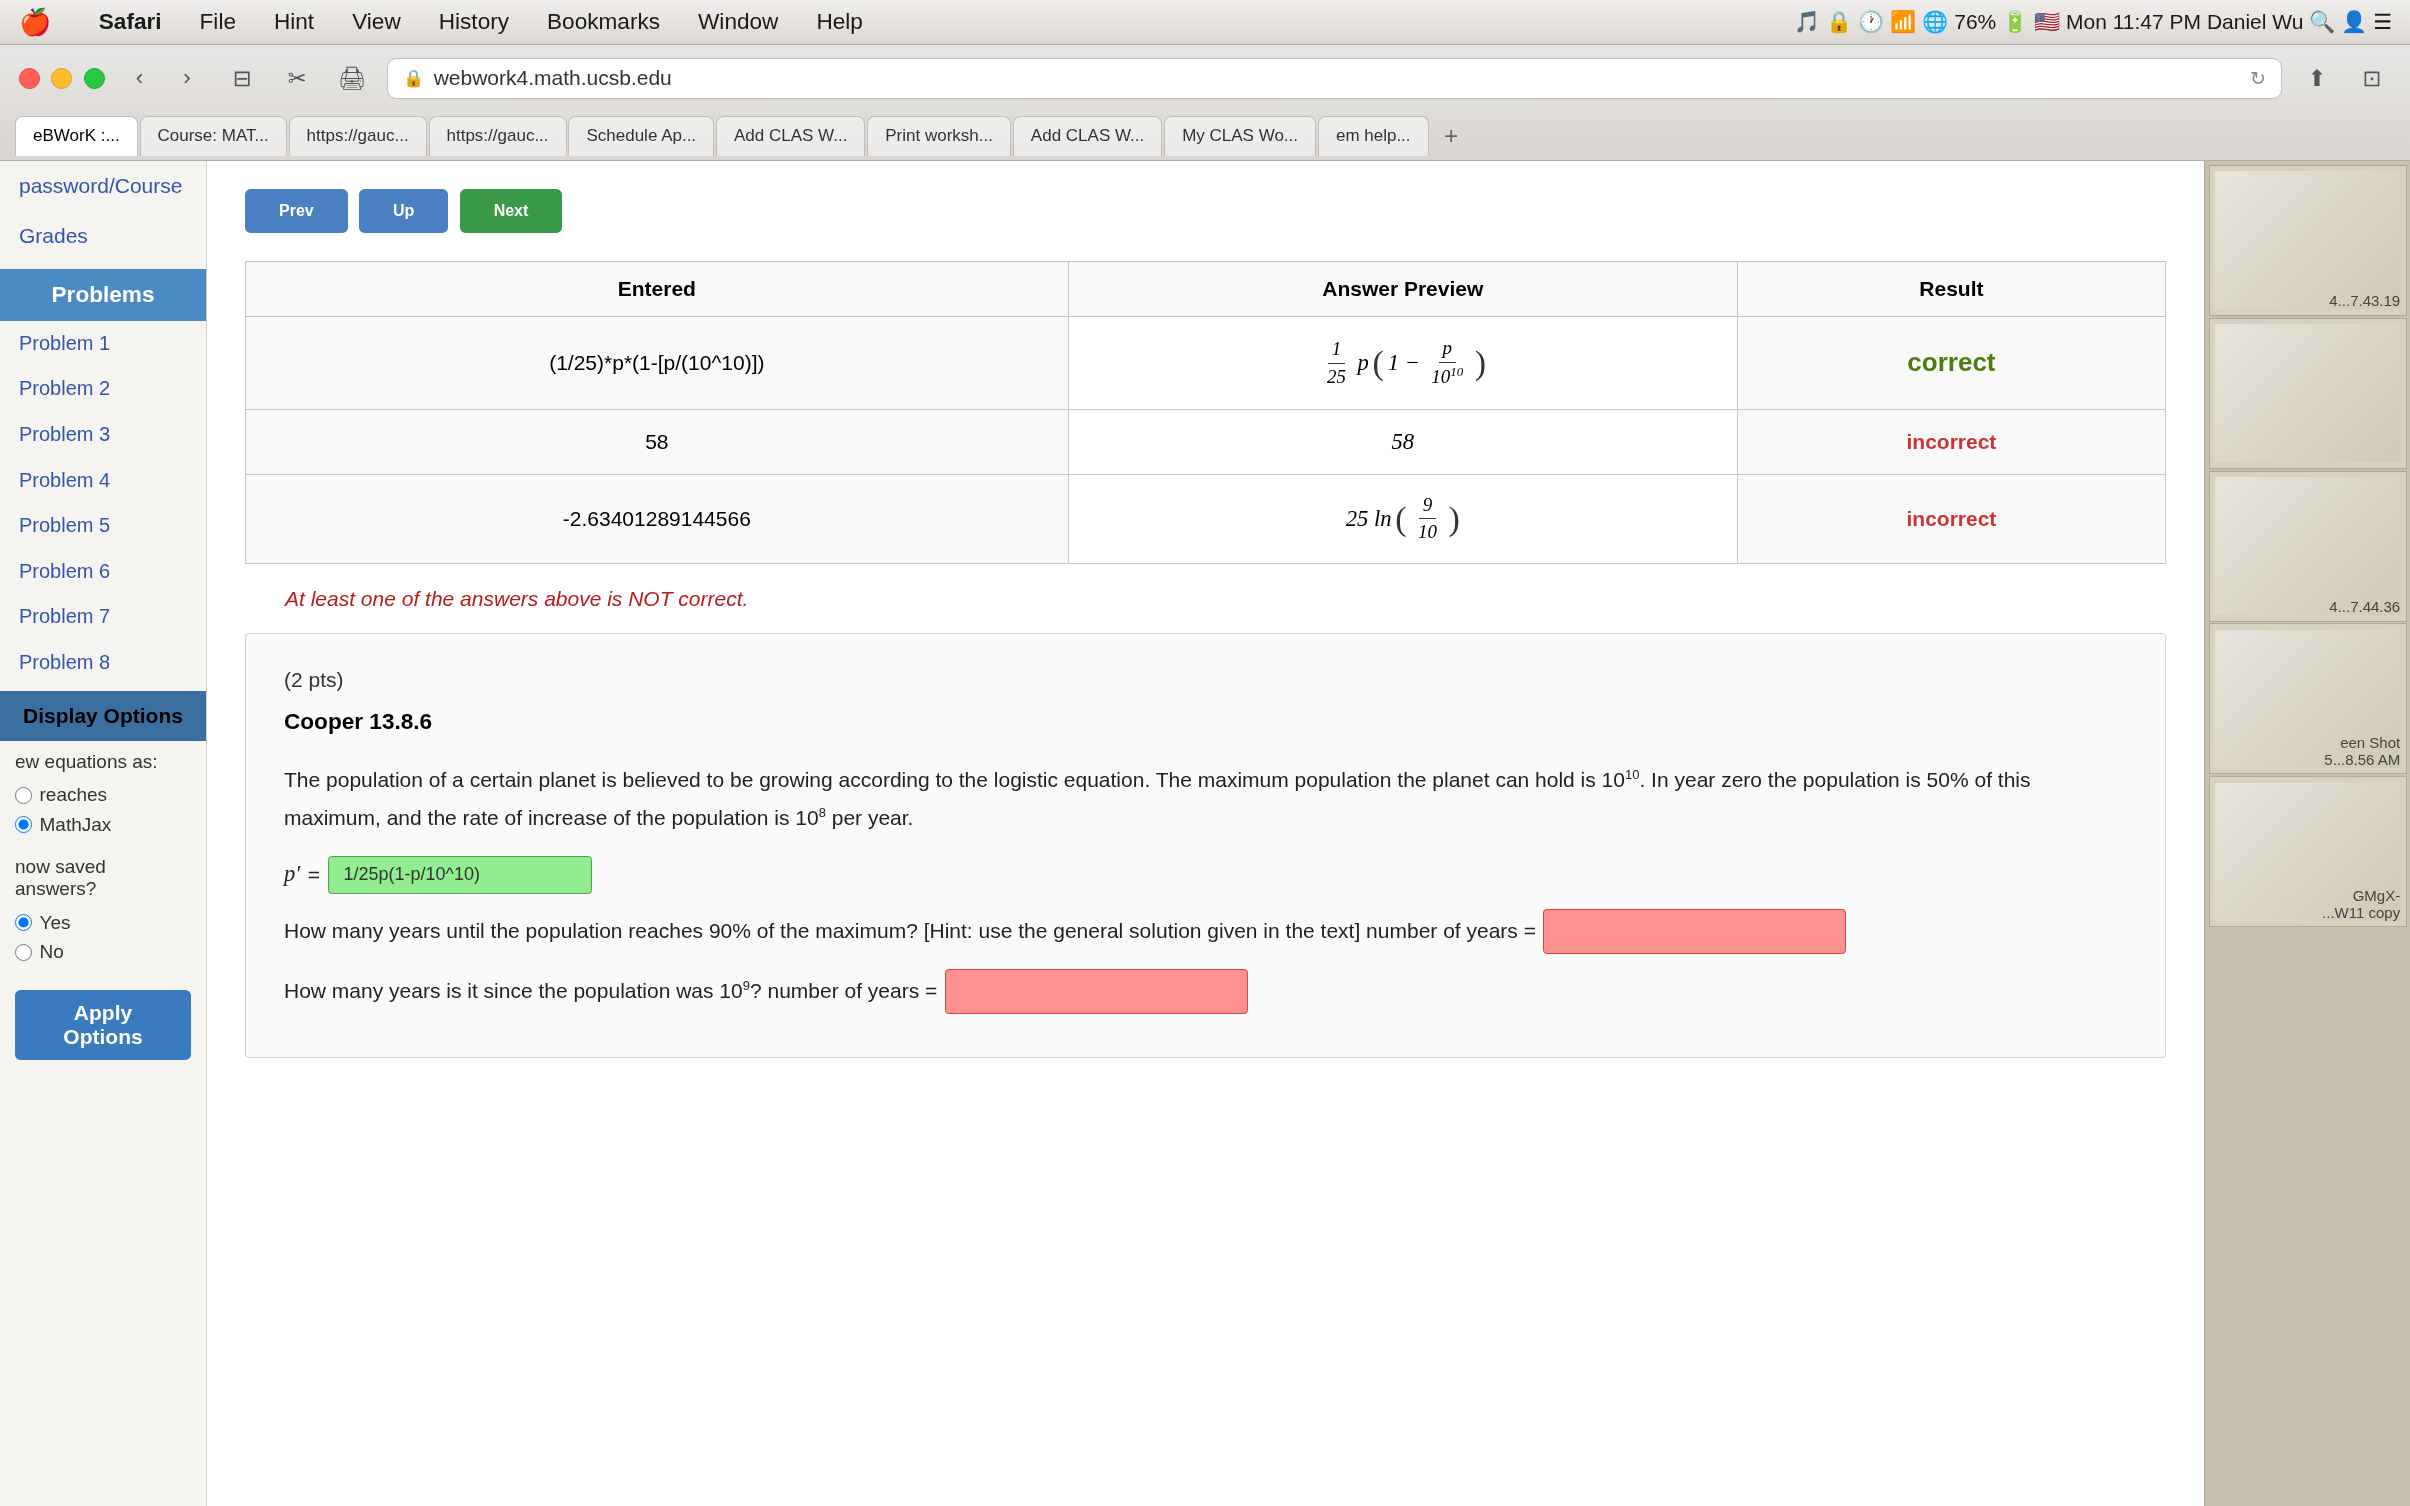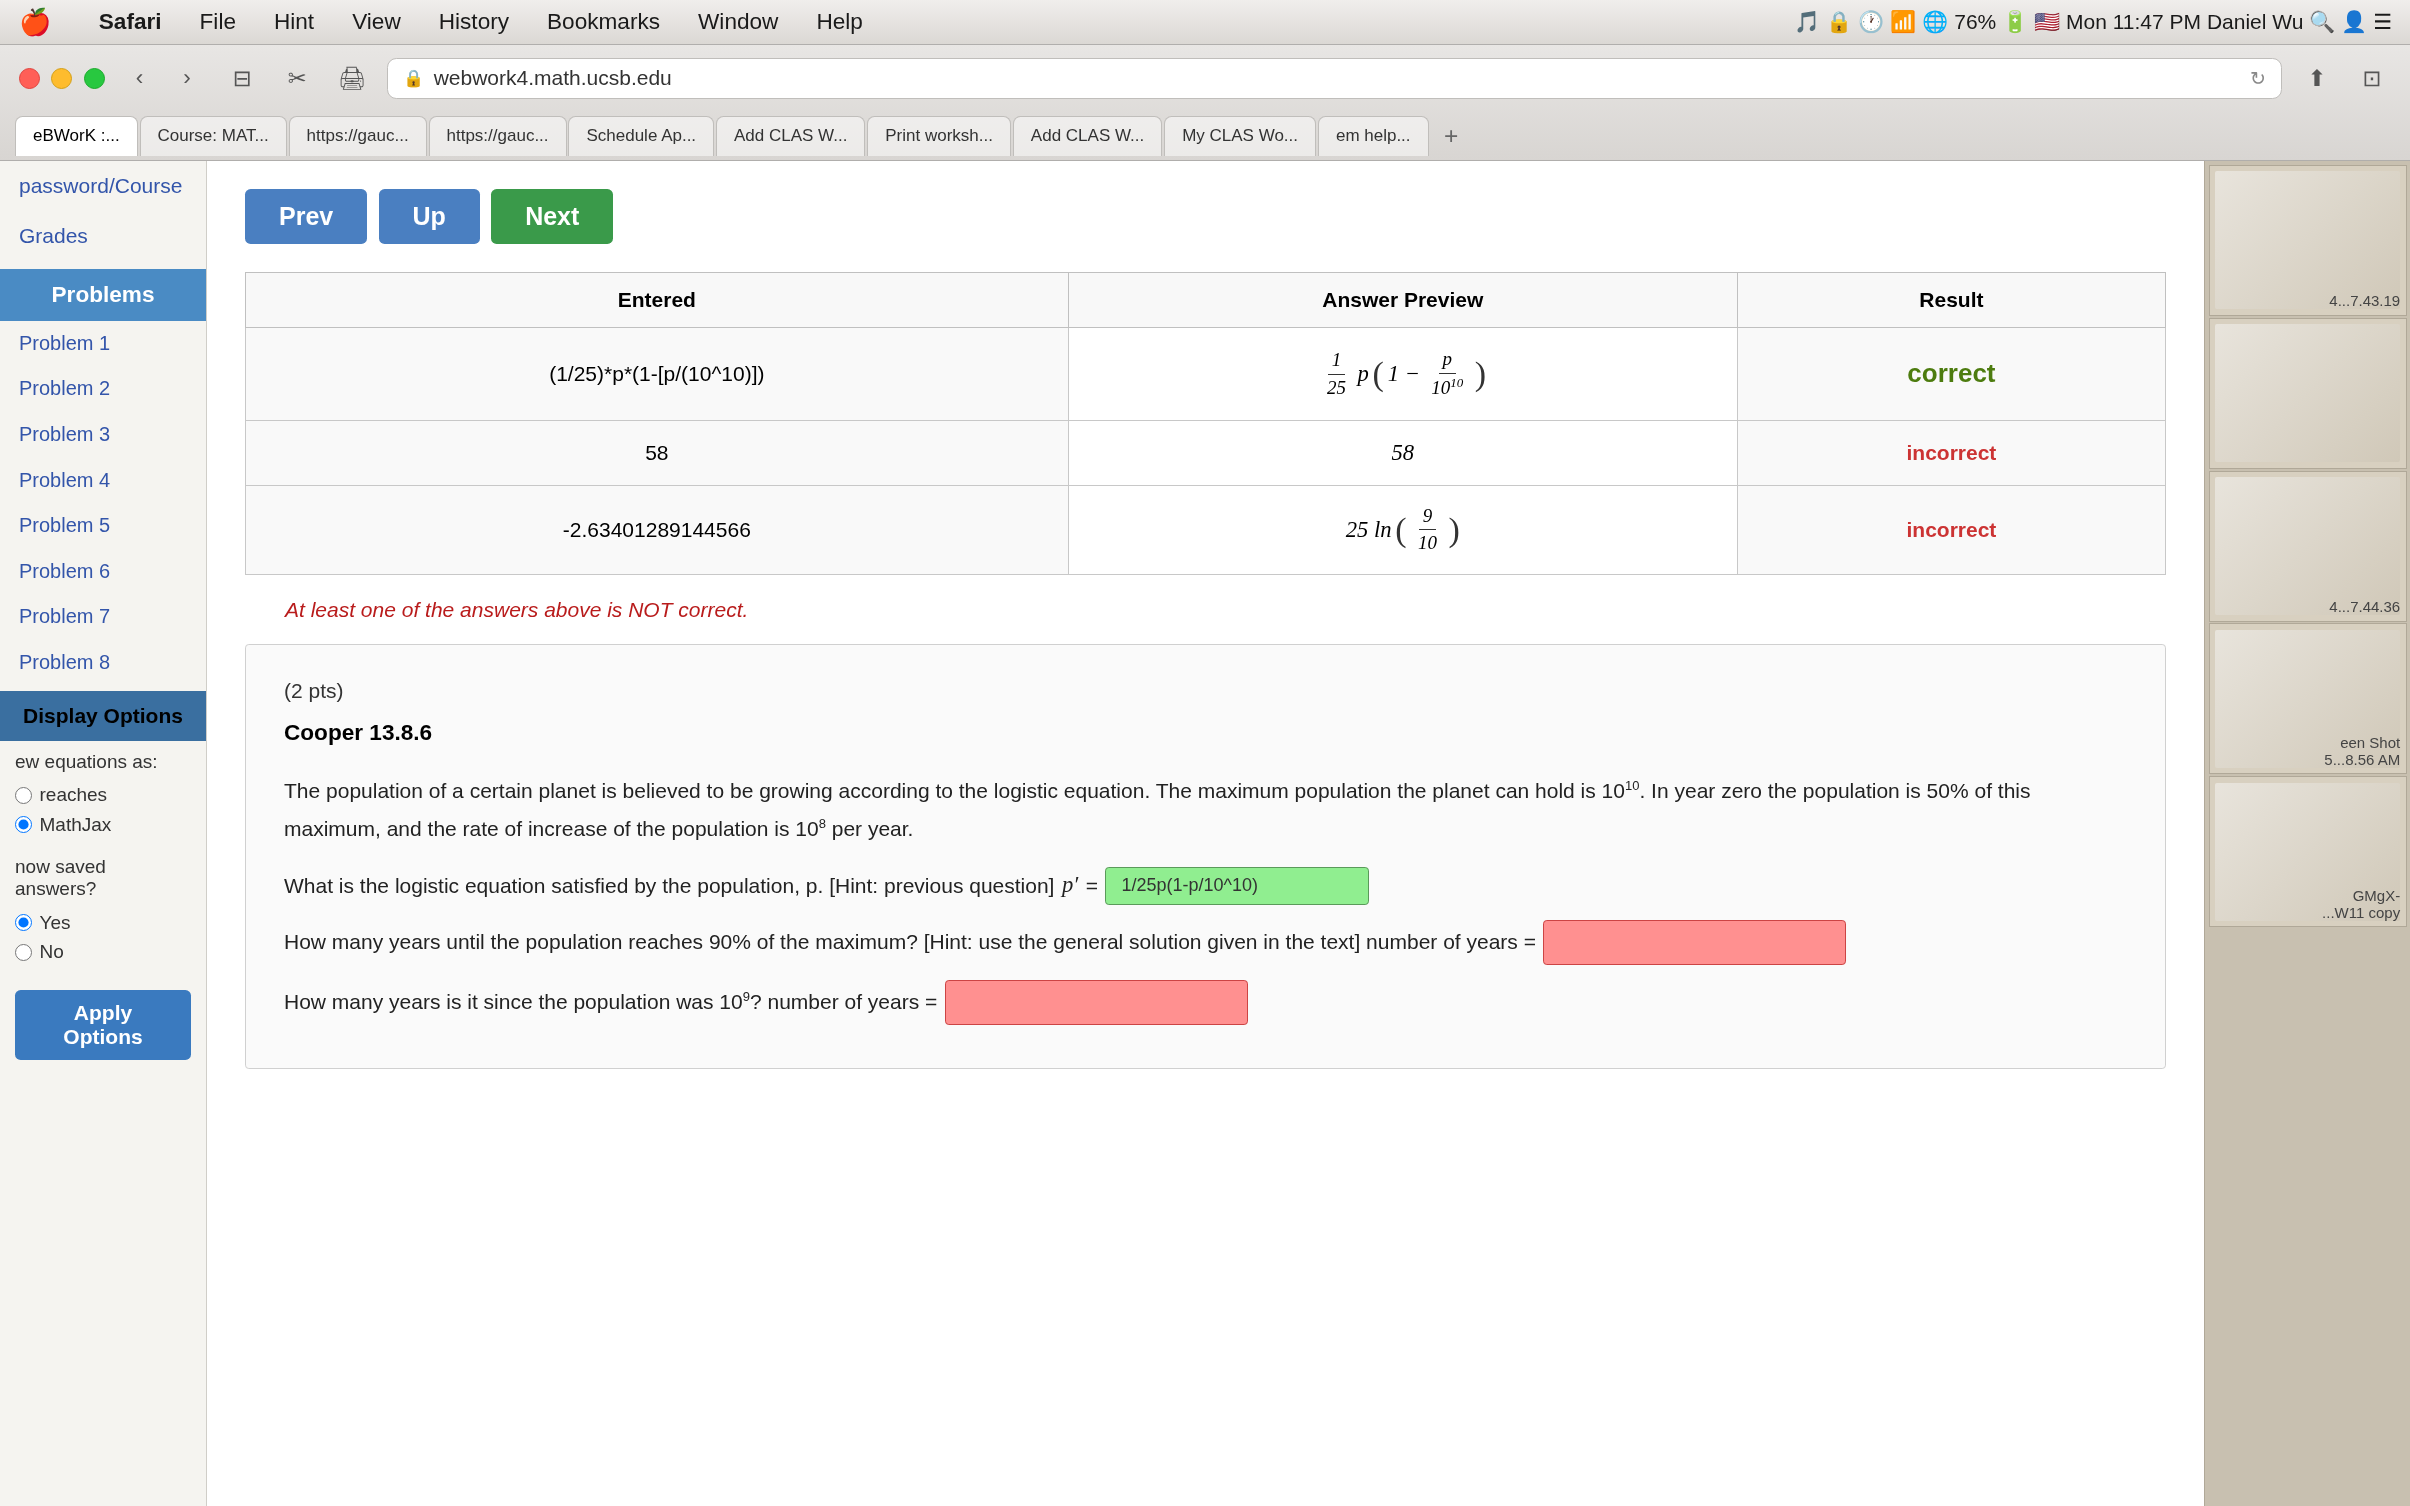--- a/index.html
+++ b/index.html
@@ -271,21 +271,21 @@
     }
 
     
     .nav-row {
       display: flex;
       gap: 11.3px;
       margin-bottom: 28px;
     }
     .wb-btn {
       padding: 13px 34px;
-      font-size: 25px;
+      font-size: 16px;
       font-weight: 600;
       border: none;
       border-radius: 5.6px;
       cursor: pointer;
       color: white;
     }
     .wb-btn-blue { background: #4a7fc1; }
     .wb-btn-green { background: #3a9a4a; }
 
     
@@ -645,21 +645,20 @@
 
     <div class="problem-box">
       <div class="problem-pts">(2 pts)</div>
       <div class="problem-title">Cooper 13.8.6</div>
 
       <div class="problem-text">
         The population of a certain planet is believed to be growing according to the logistic equation. The maximum population the planet can hold is 10<sup>10</sup>. In year zero the population is 50% of this maximum, and the rate of increase of the population is 10<sup>8</sup> per year.
       </div>
 
       <div class="problem-question">
-        <span>What is the logistic equation satisfied by the population, p. [Hint: previous question]</span>
         <span style="font-family:'Times New Roman',serif;font-style:italic;font-size:22.6px;">p′</span>
         <span> = </span>
         <input type="text" class="answer-input-green" value="1/25p(1-p/10^10)" style="">
       </div>
 
       <div class="problem-question">
         <span>How many years until the population reaches 90% of the maximum? [Hint: use the general solution given in the text] number of years =</span>
         <input type="text" class="answer-input-red" value="" style="">
       </div>
 

